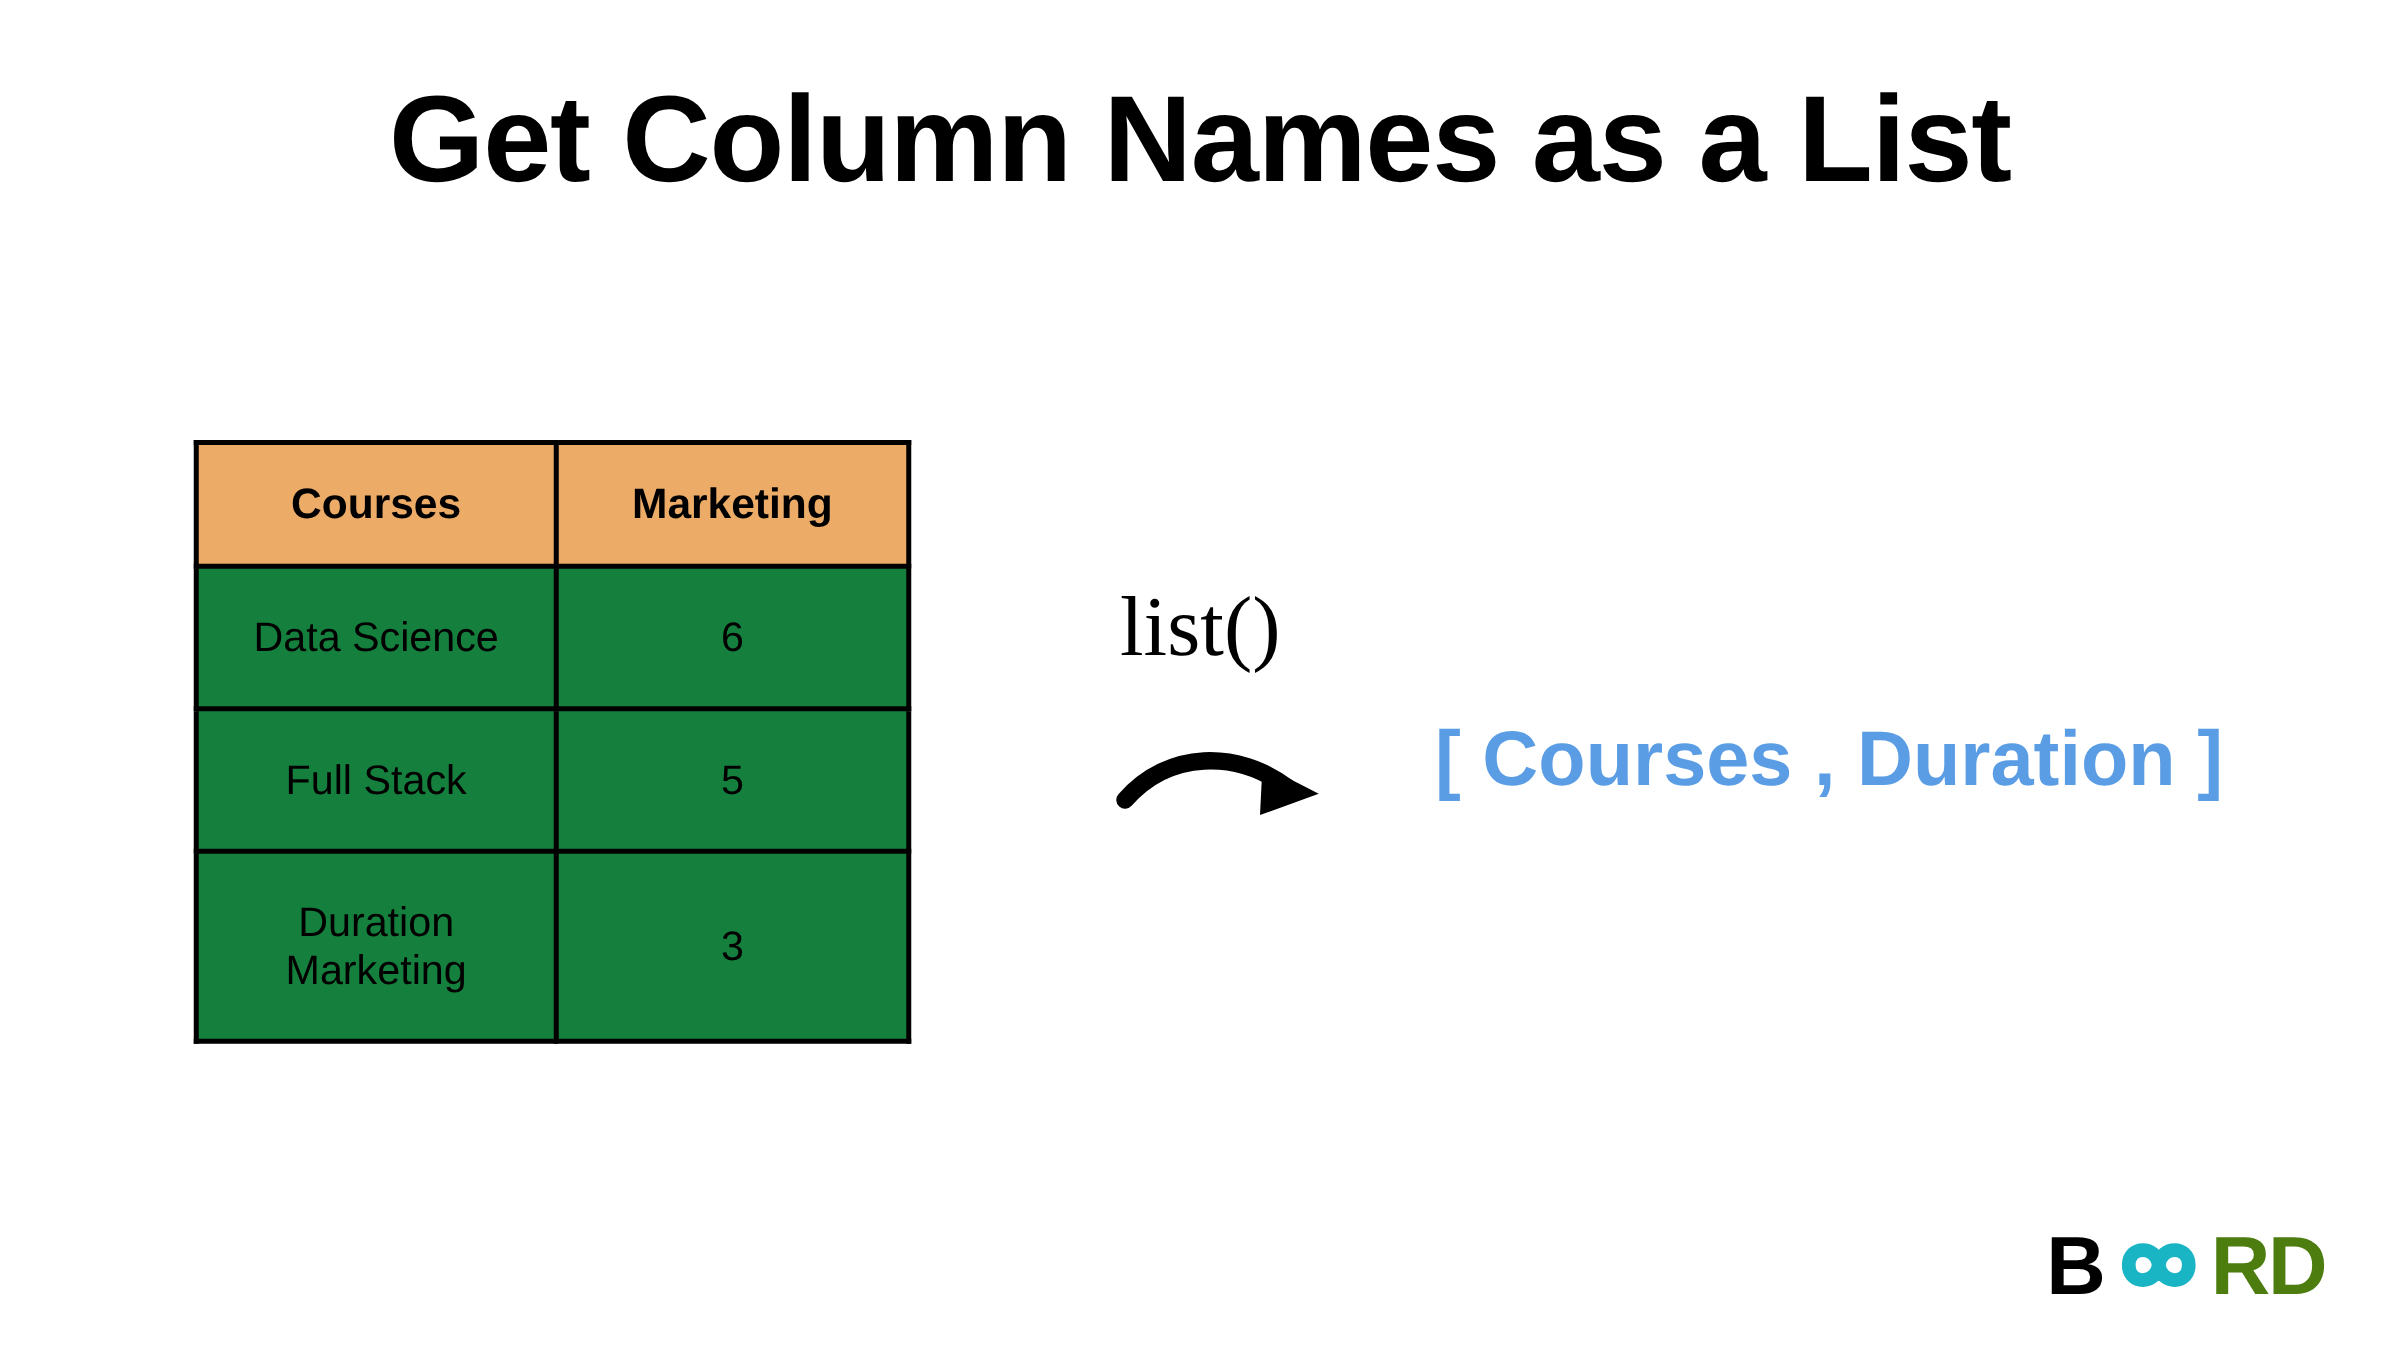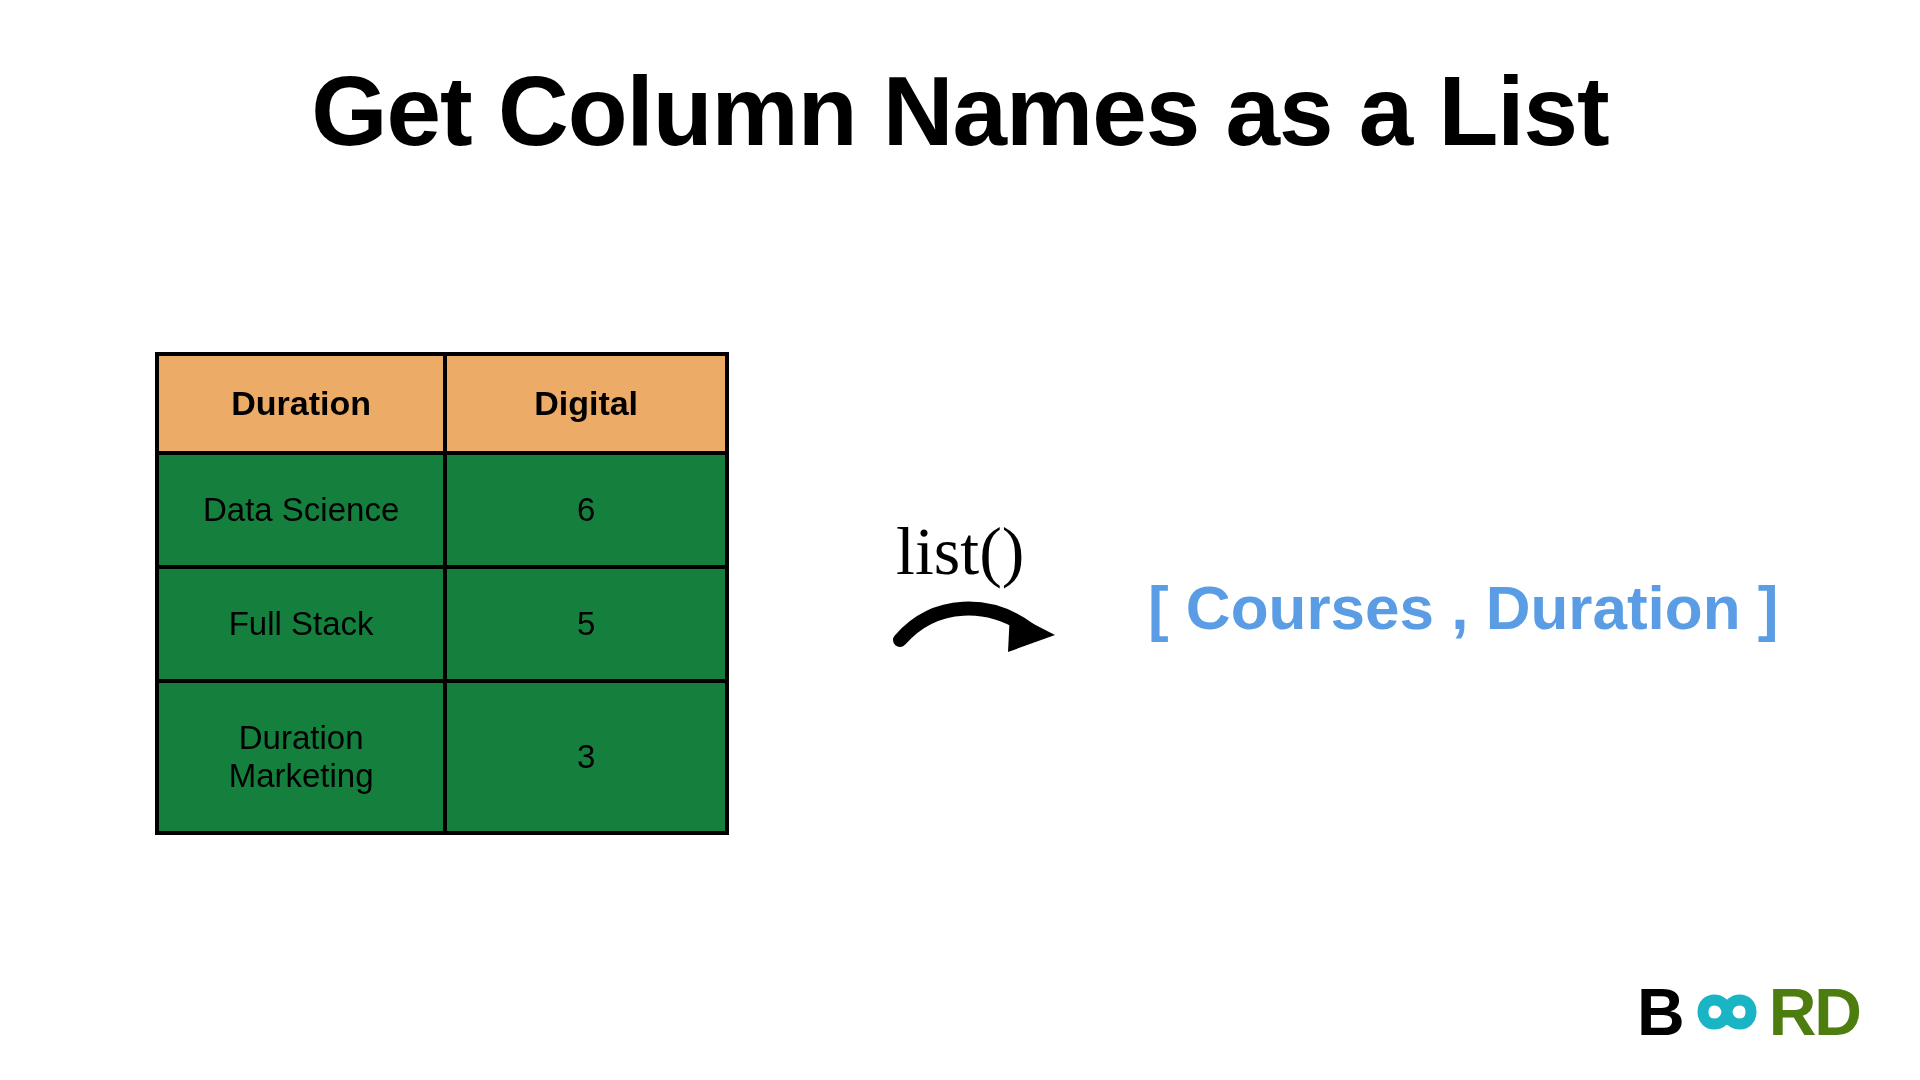--- a/index.html
+++ b/index.html
@@ -43,21 +43,21 @@
     font-size: 33px;
     padding: 36px 10px;
     font-weight: 400;
     background: #15803d;
   }
 
   
   .list-fn {
     position: absolute;
     left: 896px;
-    top: 512px;
+    top: 462px;
     font-size: 68px;
     font-family: Georgia, 'Times New Roman', serif;
   }
 
   
   .arrow {
     position: absolute;
     left: 890px;
     top: 590px;
     width: 170px;
@@ -103,22 +103,22 @@
 
   <h1 class="title">Get Column Names as a List</h1>
 
   <table class="tbl">
     <colgroup>
       <col class="col-courses">
       <col class="col-duration">
     </colgroup>
     <thead>
       <tr>
-        <th>Duration</th>
-        <th>Digital</th>
+        <th>Courses</th>
+        <th>Marketing</th>
       </tr>
     </thead>
     <tbody>
       <tr>
         <td>Data Science</td>
         <td>6</td>
       </tr>
       <tr>
         <td>Full Stack</td>
         <td>5</td>

